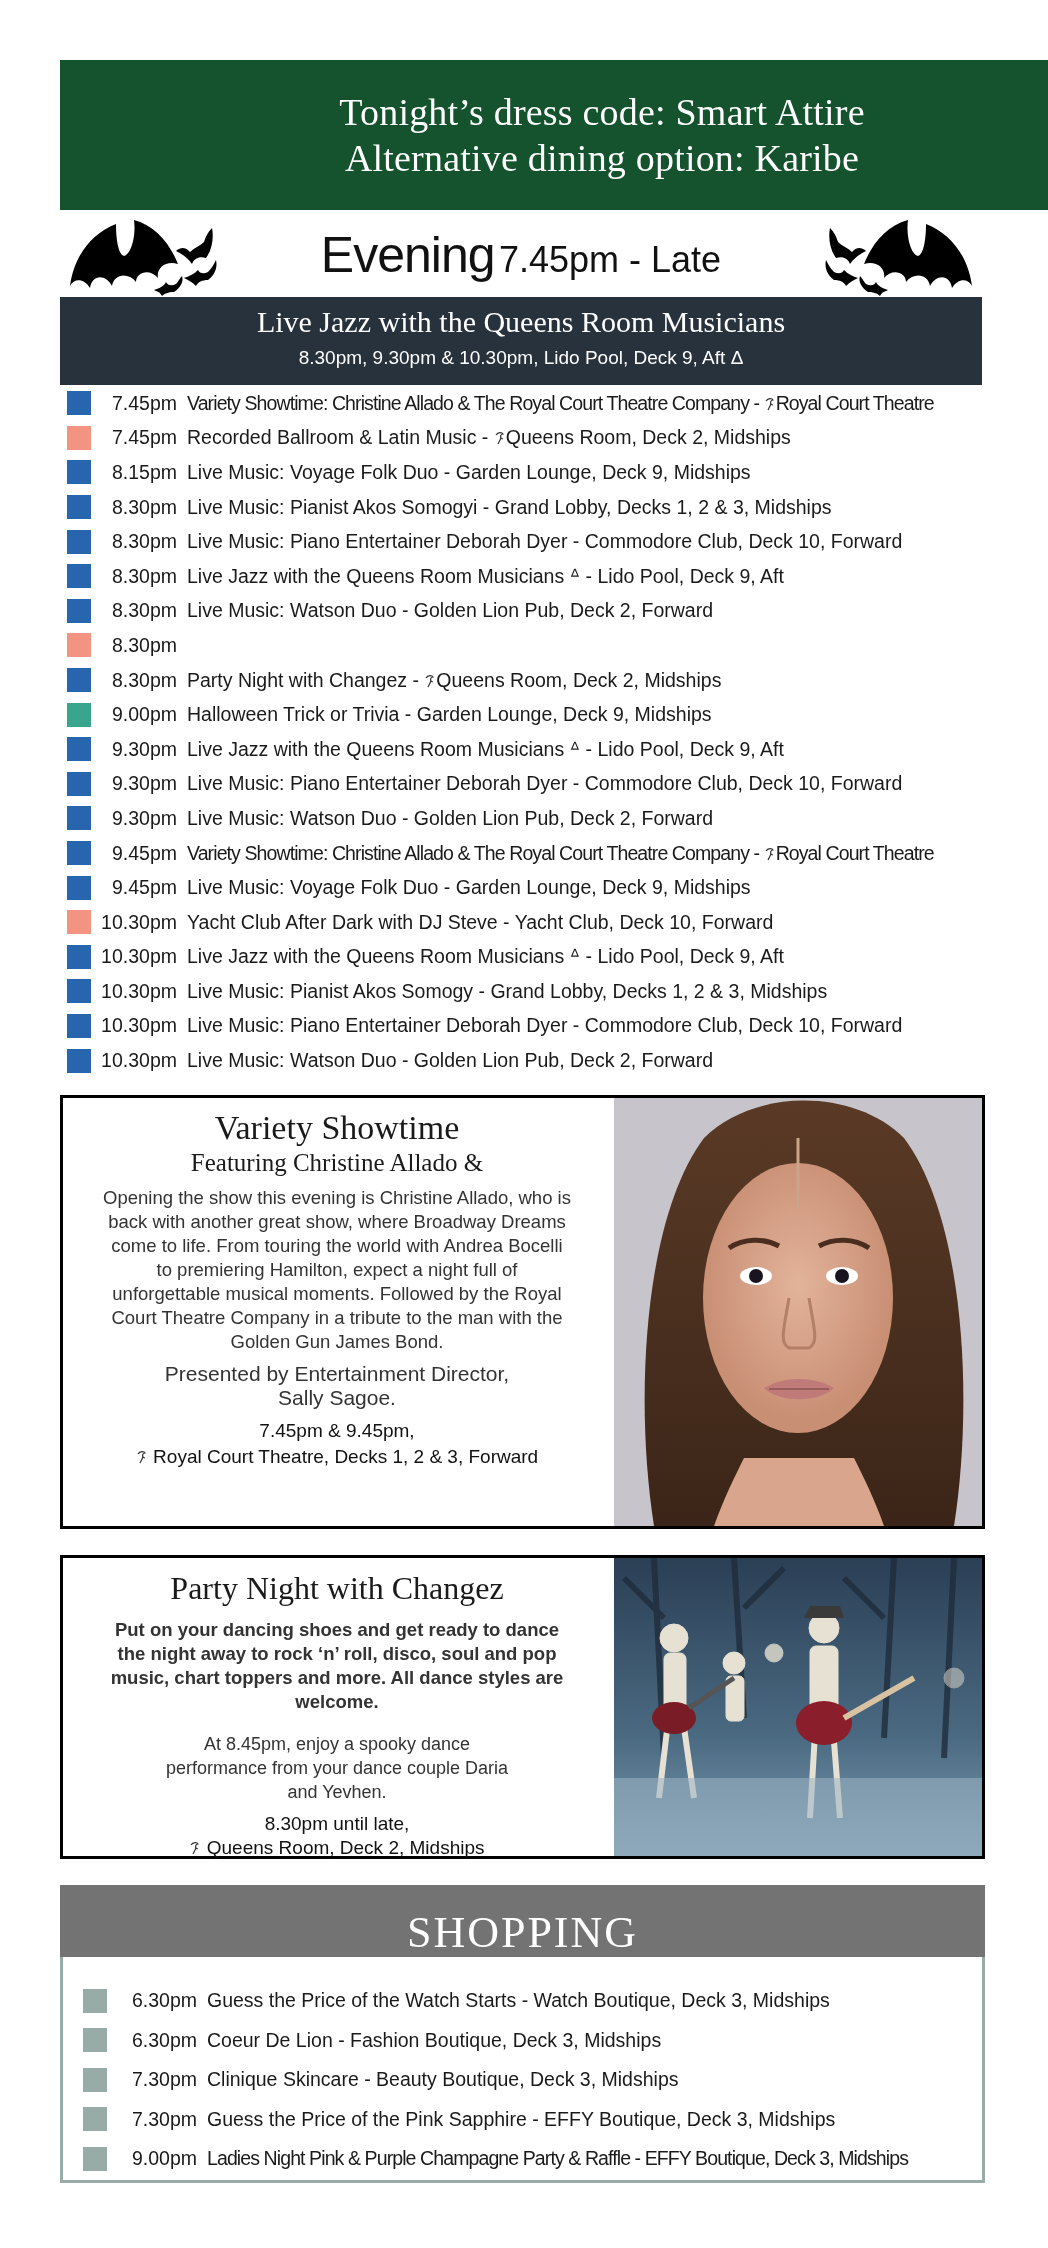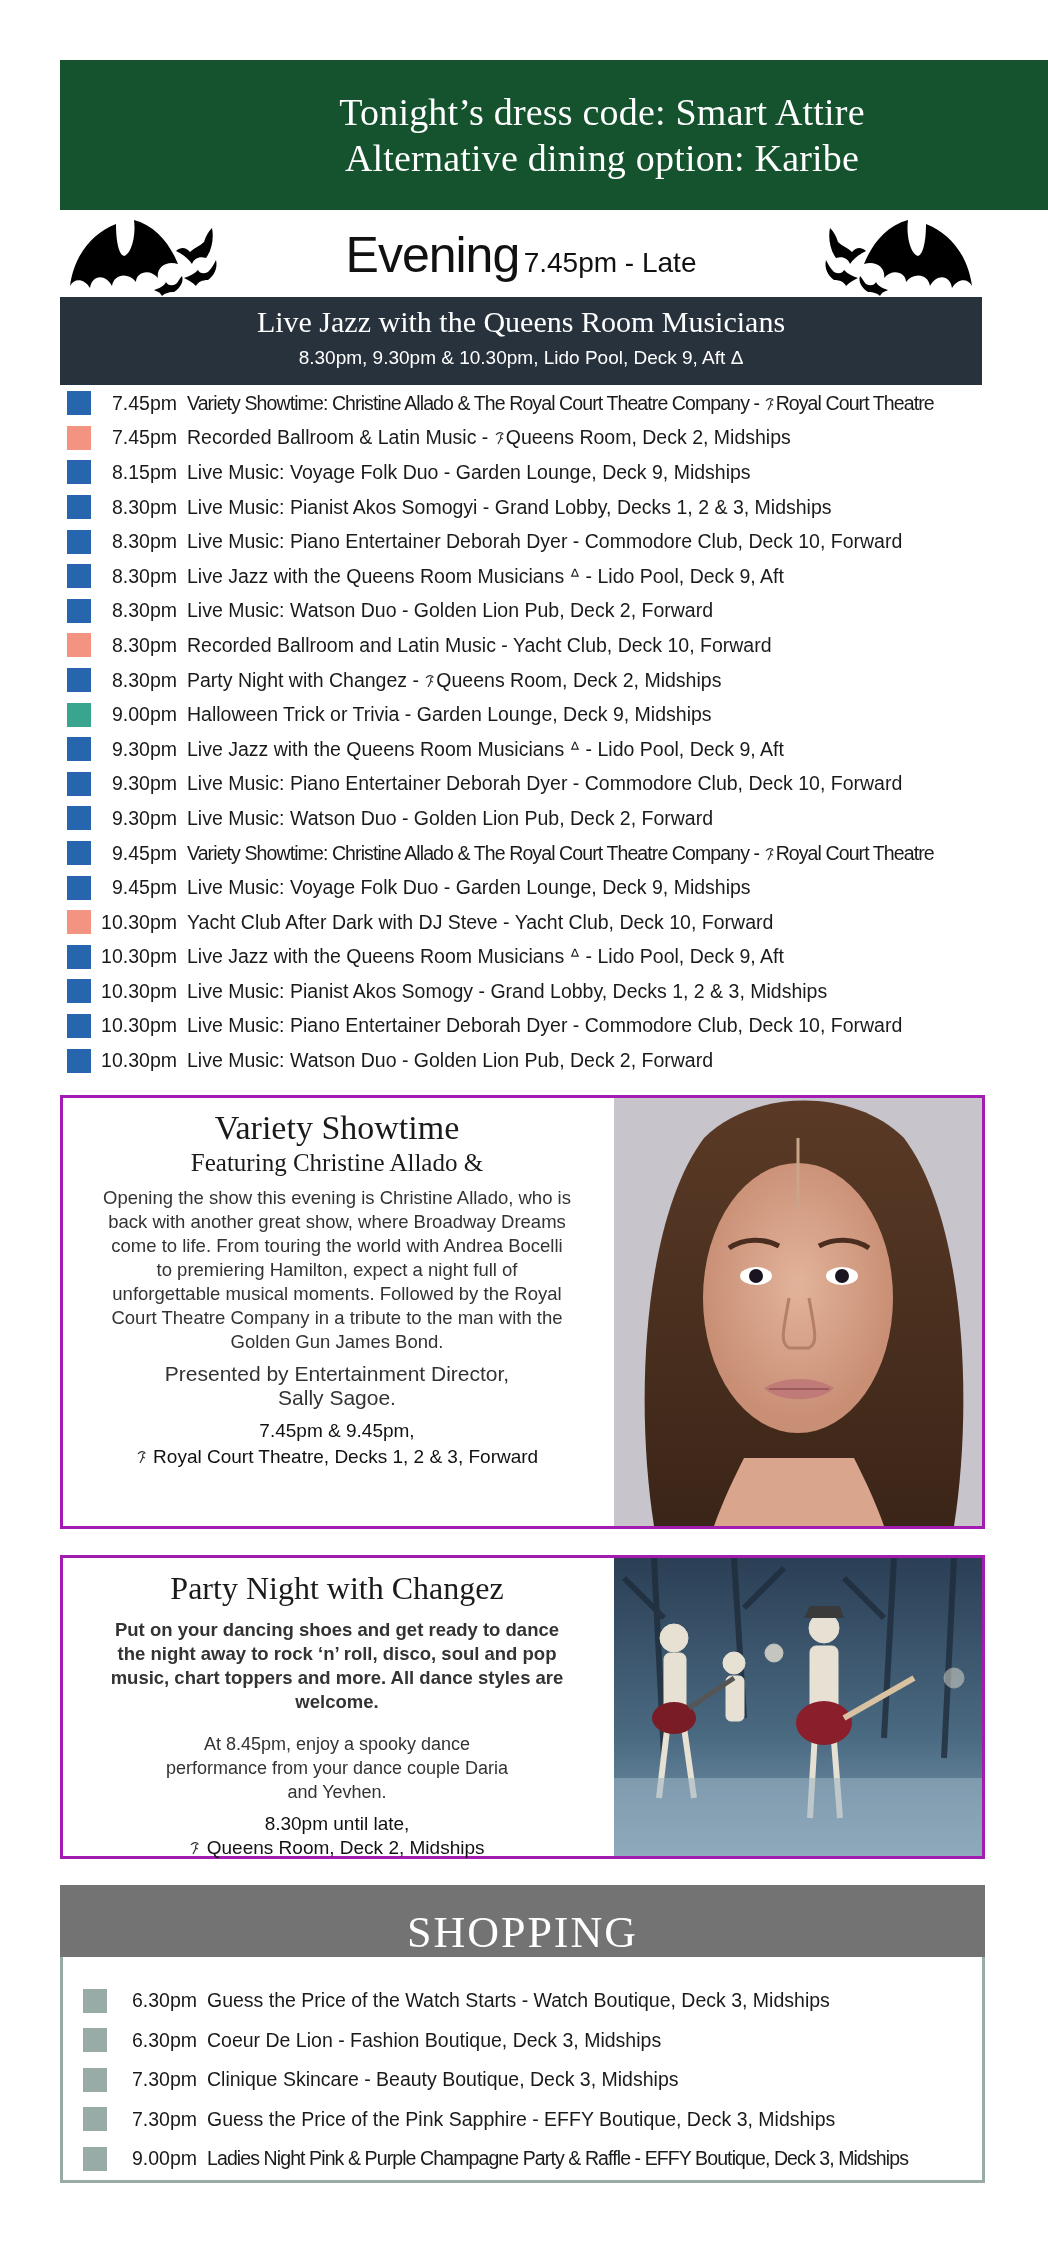--- a/index.html
+++ b/index.html
@@ -8,38 +8,38 @@
 
   .banner { position: absolute; left: 60px; top: 60px; width: 1024px; height: 150px;
             background: #14532d; color: #fff; text-align: center;
             display: flex; flex-direction: column; justify-content: center; padding-left: 30px; }
   .banner .line { font-family: "Liberation Serif", serif; font-size: 38px; line-height: 46px; letter-spacing: 0.2px; }
 
   .evening { position: absolute; left: 60px; top: 210px; width: 922px; height: 87px; }
   .evening .title { position: absolute; left: 0; right: 0; top: 16px; text-align: center;
                     font-family: "Liberation Sans", sans-serif; font-weight: 300; color: #111; }
   .evening .title .big { font-size: 50px; letter-spacing: -1px; }
-  .evening .title .small { font-size: 28px; }
+  .evening .title .small { font-size: 36px; }
   .bats { position: absolute; top: 6px; width: 160px; height: 80px; }
   .bats.left { left: 6px; }
   .bats.right { right: 6px; transform: scaleX(-1); }
 
   .jazzbar { position: absolute; left: 60px; top: 297px; width: 922px; height: 88px;
              background: #28323d; color: #fff; text-align: center; }
   .jazzbar .t1 { font-family: "Liberation Serif", serif; font-size: 30px; margin-top: 6px; line-height: 38px; }
   .jazzbar .t2 { font-size: 19px; margin-top: 4px; line-height: 26px; }
 
   .schedule { position: absolute; left: 60px; top: 386px; width: 930px; }
   .row { height: 34.6px; display: flex; align-items: center; white-space: nowrap; }
   .marker { width: 24px; height: 24px; flex: 0 0 24px; margin-left: 7px; margin-right: 0; }
   .row .time { font-size: 19.5px; width: 96px; text-align: right; padding-right: 10px; box-sizing: border-box; }
   .row .desc { font-size: 19.5px; }
   .row.condensed .desc { letter-spacing: -0.9px; }
 
-  .card { position: absolute; left: 60px; width: 919px; border: 3px solid #a21caf; background: #fff; }
+  .card { position: absolute; left: 60px; width: 919px; border: 3px solid #000000; background: #fff; }
   .card .text { position: absolute; left: 0; top: 0; bottom: 0; width: 548px; text-align: center; }
   .card .img { position: absolute; right: 0; top: 0; bottom: 0; width: 368px; overflow: hidden; }
   .card h2 { font-family: "Liberation Serif", serif; font-weight: normal; margin: 0; }
   .card p { margin: 0; }
 
   .card1 { top: 1095px; height: 428px; }
   .card1 h2.main { font-size: 34px; margin-top: 10px; line-height: 40px; }
   .card1 h2.sub { font-size: 25px; line-height: 30px; }
   .card1 .body { font-size: 18.5px; line-height: 24px; color: #333; margin-top: 8px; padding: 0 40px; }
   .card1 .body2 { font-size: 21px; line-height: 24px; color: #333; margin-top: 8px; }
@@ -129,21 +129,20 @@
       <span class="desc"><span>Live Jazz with the Queens Room Musicians ᐞ - Lido Pool, Deck 9, Aft</span></span>
     </div>
     <div class="row">
       <span class="marker" style="background: rgb(39, 101, 174);"></span>
       <span class="time">8.30pm</span>
       <span class="desc"><span>Live Music: Watson Duo - Golden Lion Pub, Deck 2, Forward</span></span>
     </div>
     <div class="row">
       <span class="marker" style="background: rgb(243, 148, 131);"></span>
       <span class="time">8.30pm</span>
-      <span class="desc"><span>Recorded Ballroom and Latin Music - Yacht Club, Deck 10, Forward</span></span>
     </div>
     <div class="row">
       <span class="marker" style="background: rgb(39, 101, 174);"></span>
       <span class="time">8.30pm</span>
       <span class="desc"><span>Party Night with Changez - </span><span class="sr"><svg width="12" height="14" viewBox="0 0 12 14">
             <path d="M2 4 C4 1 8 1 9 3 C7 3 6 5 7 7 L4 13 M6 7 L9 8" stroke="#333" stroke-width="1.2" fill="none"></path>
           </svg></span><span>Queens Room, Deck 2, Midships</span></span>
     </div>
     <div class="row">
       <span class="marker" style="background: rgb(58, 165, 142);"></span>

